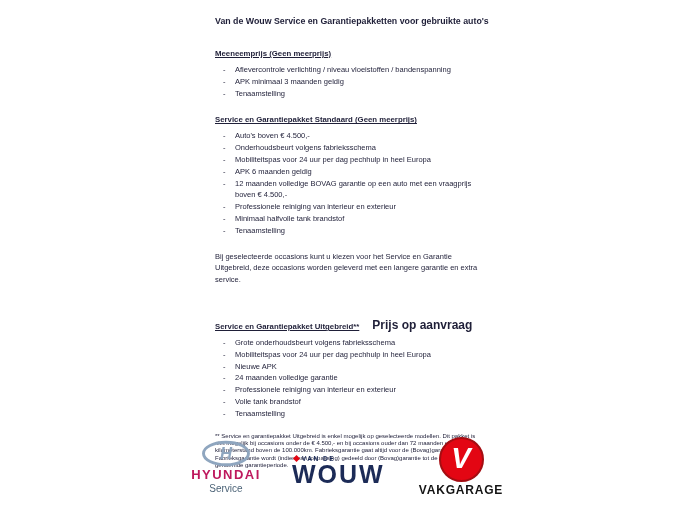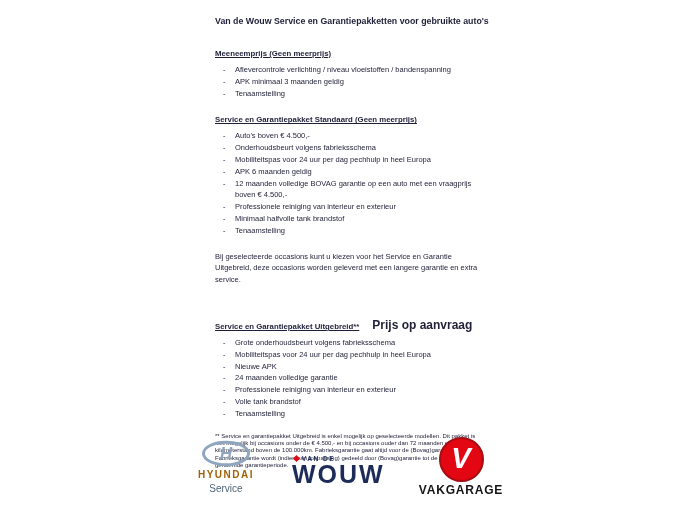--- a/index.html
+++ b/index.html
@@ -89,24 +89,24 @@
     display:flex;
     justify-content:space-between;
     align-items:flex-end;
   }
   .logo { text-align:center; }
 
   
   .hyundai-logo { width:96px; }
   .hy-oval { display:block; margin:0 auto 1px auto; }
   .hy-name {
-    font-size:10px;
+    font-size:13px;
     font-weight:bold;
     letter-spacing:1.5px;
-    color:#a16207;
+    color:#be185d;
     line-height:14px;
   }
   .hy-sub {
     font-size:10px;
     color:#4d6478;
     line-height:14px;
   }
 
   
   .wouw-logo { width:108px; text-align:left; margin-bottom:11px; }

